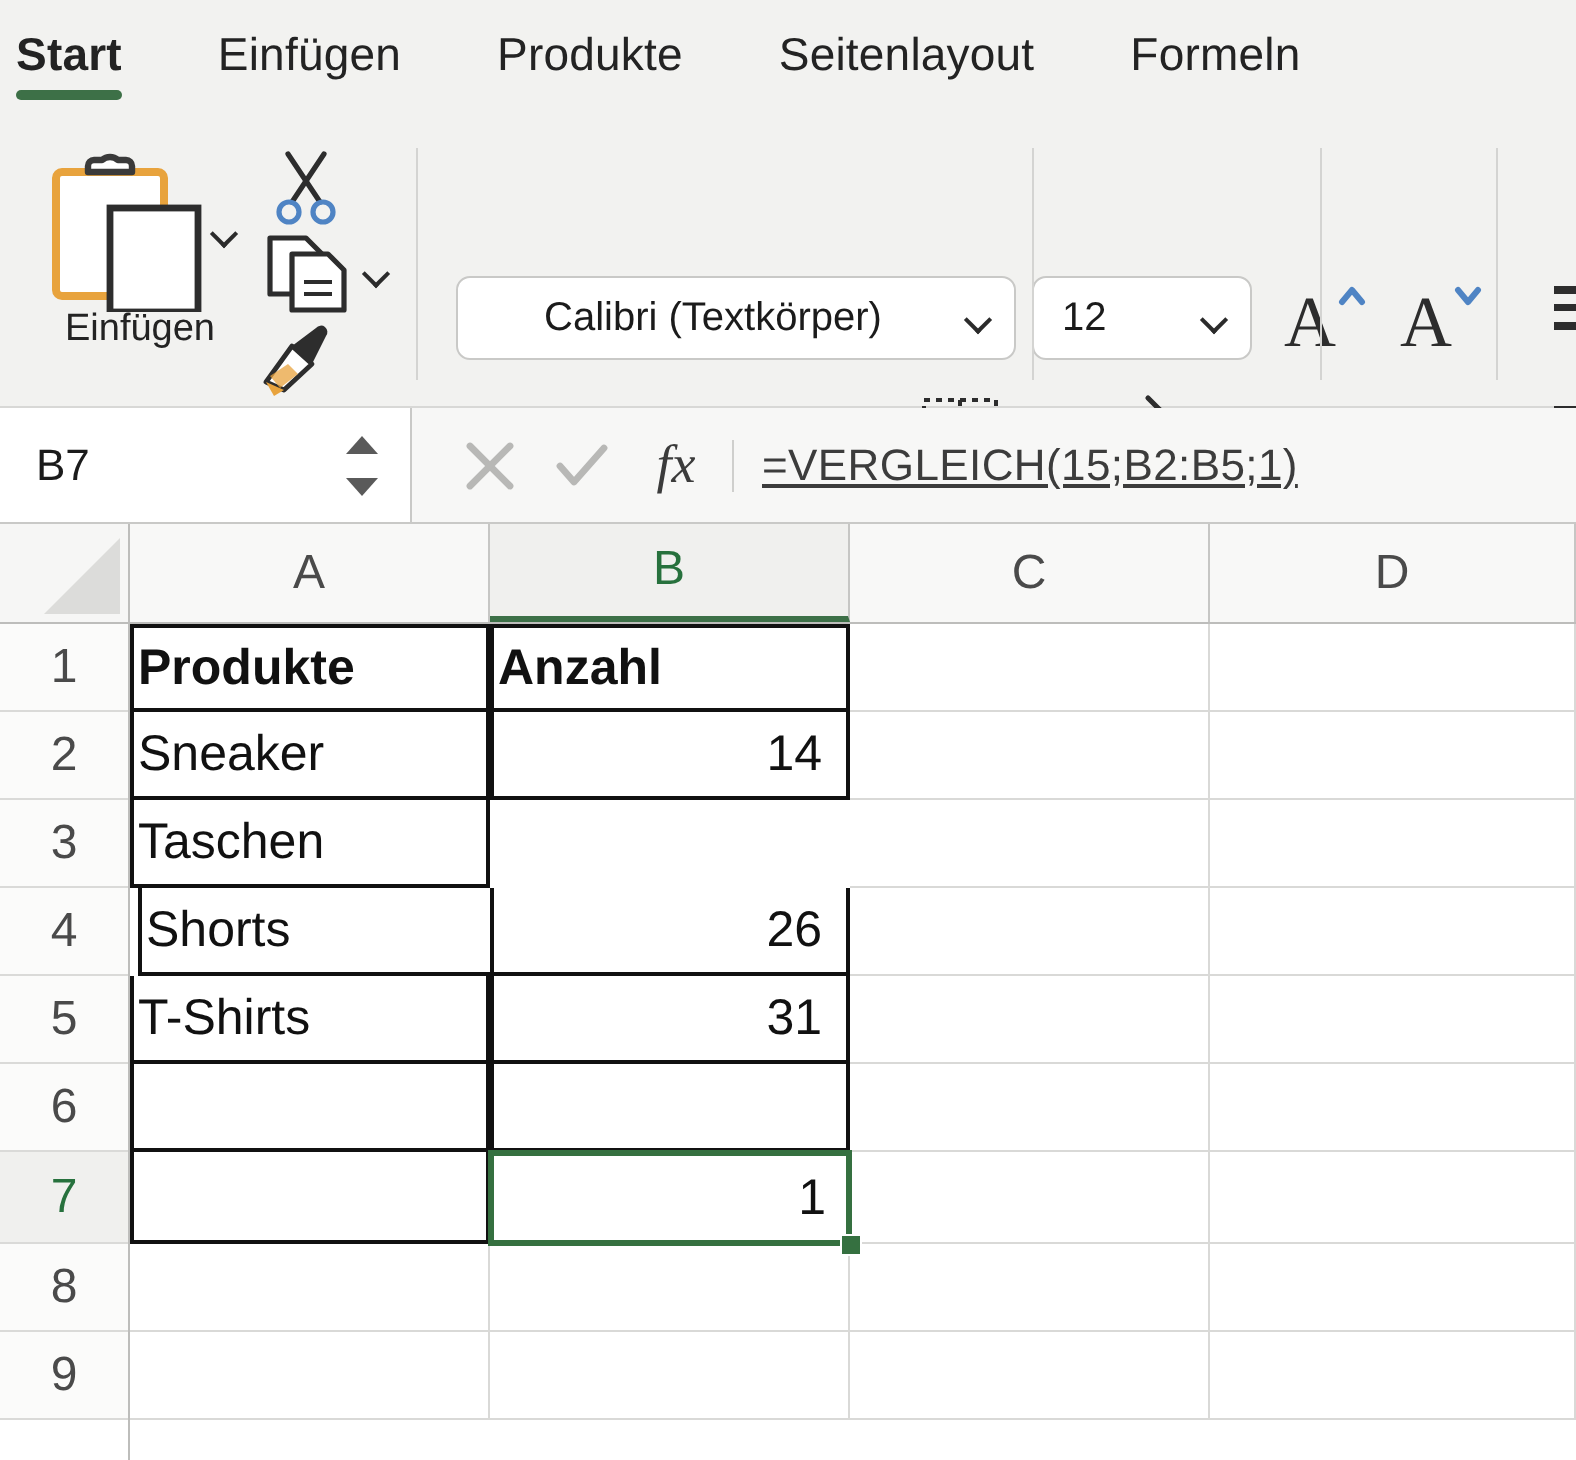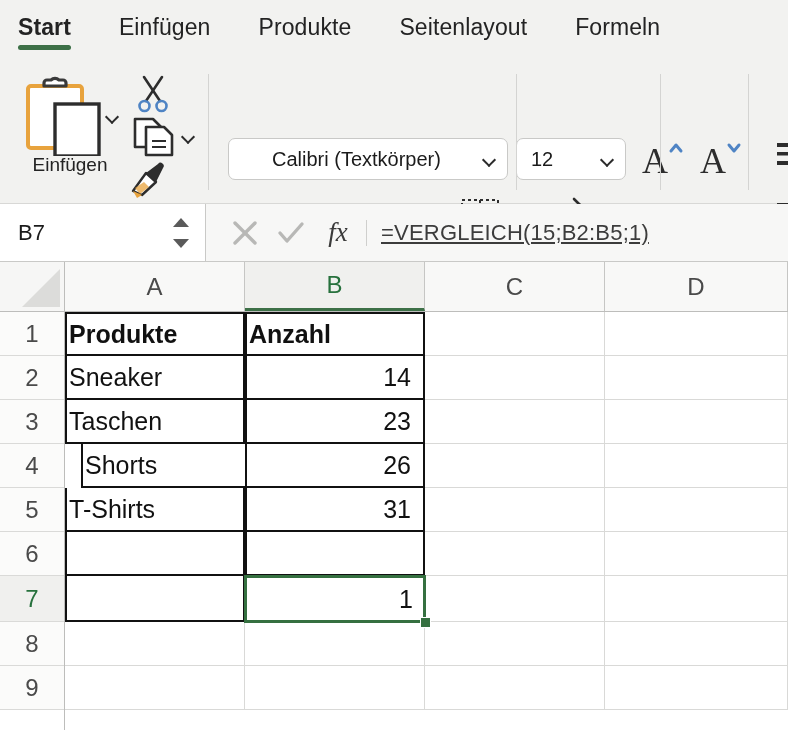--- a/index.html
+++ b/index.html
@@ -15,21 +15,21 @@
     -webkit-font-smoothing: antialiased;
   }
 
   
   .ribbon-tabs {
     position: relative;
     height: 62px;
     background: #f2f2f0;
     display: flex;
     align-items: flex-start;
-    padding-left: 18px;
+    padding-left: 8px;
     box-sizing: border-box;
   }
   .tab {
     position: relative;
     padding: 14px 26px 0 0;
     font-size: 23px;
     color: #232323;
     letter-spacing: 0.1px;
     white-space: nowrap;
     cursor: default;
@@ -510,25 +510,24 @@
     <div class="cell left bold bdr bdr-top" style="left:180px; top:0px; width:180px; height:44px;">Anzahl</div>
     <div class="cell" style="left:360px; top:0px; width:180px; height:44px;"></div>
     <div class="cell" style="left:540px; top:0px; width:183px; height:44px;"></div>
 
     <div class="cell left bdr" style="left:0px; top:44px; width:180px; height:44px;">Sneaker</div>
     <div class="cell right bdr" style="left:180px; top:44px; width:180px; height:44px;">14</div>
     <div class="cell" style="left:360px; top:44px; width:180px; height:44px;"></div>
     <div class="cell" style="left:540px; top:44px; width:183px; height:44px;"></div>
 
     <div class="cell left bdr" style="left:0px; top:88px; width:180px; height:44px;">Taschen</div>
-    <div class="cell right bdr" style="left:180px; top:88px; width:180px; height:44px;">23</div>
     <div class="cell" style="left:360px; top:88px; width:180px; height:44px;"></div>
     <div class="cell" style="left:540px; top:88px; width:183px; height:44px;"></div>
 
-    <div class="cell left bdr" style="left:16px; top:132px; width:180px; height:44px;">Shorts</div>
+    <div class="cell left bdr" style="left:4px; top:132px; width:180px; height:44px;">Shorts</div>
     <div class="cell right bdr" style="left:180px; top:132px; width:180px; height:44px;">26</div>
     <div class="cell" style="left:360px; top:132px; width:180px; height:44px;"></div>
     <div class="cell" style="left:540px; top:132px; width:183px; height:44px;"></div>
 
     <div class="cell left bdr" style="left:0px; top:176px; width:180px; height:44px;">T-Shirts</div>
     <div class="cell right bdr" style="left:180px; top:176px; width:180px; height:44px;">31</div>
     <div class="cell" style="left:360px; top:176px; width:180px; height:44px;"></div>
     <div class="cell" style="left:540px; top:176px; width:183px; height:44px;"></div>
 
     <div class="cell left bdr" style="left:0px; top:220px; width:180px; height:44px;"></div>

